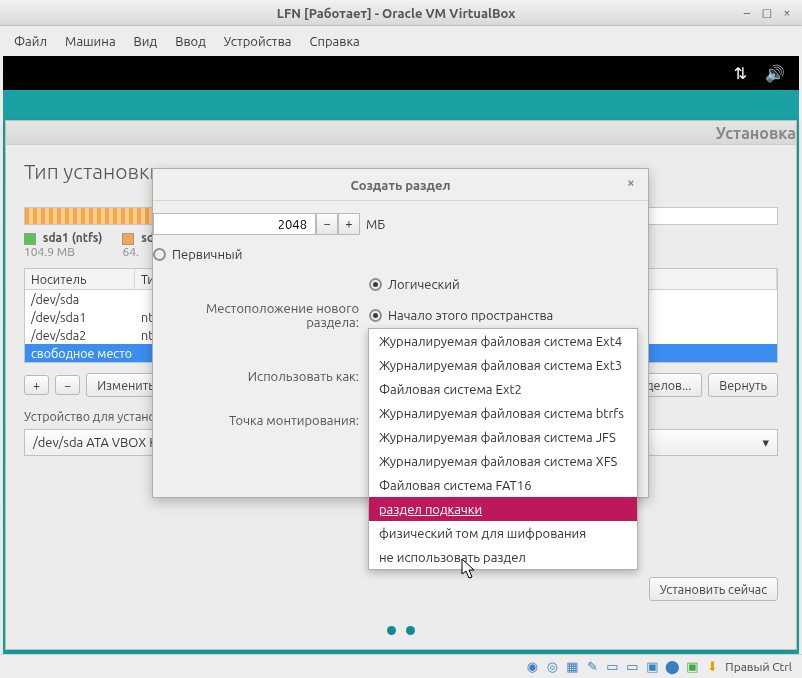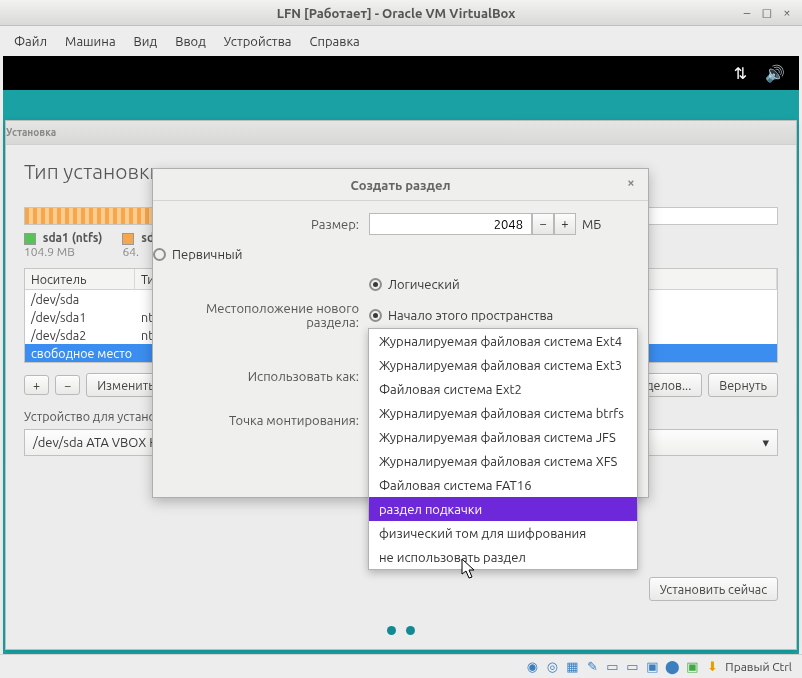--- a/index.html
+++ b/index.html
@@ -18,21 +18,21 @@
   .vbox-statusbar .skey { color:#444; font-size:12px; }
 
   .guest-area { position:absolute; left:3px; right:3px; top:56px; bottom:24px; background:#d6d6d6; }
 
   
   .guest-topbar { position:absolute; left:0; right:0; top:0; height:34px; background:#000; display:flex; justify-content:flex-end; align-items:center; gap:18px; padding:0 14px; color:#fff; }
   .guest-body { position:absolute; left:0; right:0; top:34px; bottom:0; background:linear-gradient(#1aa1a4,#18a3a6); }
 
   
   .installer { position:absolute; left:2px; top:30px; right:2px; bottom:4px; background:#ececec; border:1px solid #bdbdbb; box-shadow:0 2px 6px rgba(0,0,0,0.15); }
-  .installer-title { height:24px; background:linear-gradient(#e5e5e3,#d8d8d6); text-align:left; color:#888; font-weight:bold; font-size:10px; line-height:24px; border-bottom:1px solid #cfcfcd; }
+  .installer-title { height:24px; background:linear-gradient(#e5e5e3,#d8d8d6); text-align:right; color:#888; font-weight:bold; font-size:16px; line-height:24px; border-bottom:1px solid #cfcfcd; }
   .installer-content { position:absolute; top:24px; left:0; right:0; bottom:0; padding:14px 18px 10px; }
   .inst-heading { font-size:21px; color:#555; margin-bottom:24px; font-weight:300;}
   .part-strip { height:18px; background:#fff; border:1px solid #c6c6c4; position:relative; overflow:hidden;}
   .part-strip .seg { position:absolute; top:0; bottom:0; }
   .part-strip .orange { background:repeating-linear-gradient(90deg,#f5a64e,#f5a64e 4px,#ffcd8d 4px,#ffcd8d 8px); }
   .part-legend { display:flex; gap:20px; margin:6px 0 10px; font-size:12px; color:#555;}
   .swatch { display:inline-block; width:12px; height:12px; border:1px solid #999; margin-right:4px; vertical-align:middle;}
   .swatch.green{ background:#59c359;}
   .swatch.orange{ background:#f5a64e;}
   .dev-table { border:1px solid #c6c6c4; background:#fff; width:100%; font-size:12.5px; }
@@ -61,21 +61,21 @@
   .spin{ display:flex; align-items:center;}
   .spin input{ width:163px; text-align:right; padding:3px 8px; border:1px solid #b9b9b7; font-size:13px;}
   .stepbtn{ width:22px; height:22px; border:1px solid #b9b9b7; background:linear-gradient(#fcfcfc,#e7e7e5); text-align:center; line-height:18px;}
   .radio{ display:flex; align-items:center; gap:6px;}
   .radiodot{ width:13px;height:13px;border:2px solid #8f8f8d;border-radius:50%; display:inline-flex; align-items:center; justify-content:center;}
   .radiodot.on::after{ content:""; width:5px; height:5px; background:#3a3a38; border-radius:50%;}
 
   
   .dropdown{ position:absolute; left:368px; top:328px; width:270px; background:#fff; border:1px solid #b2b2b0; box-shadow:0 3px 8px rgba(0,0,0,0.25); font-size:13px; z-index:50; }
   .dropdown .opt{ padding:5px 10px; color:#333;}
-  .dropdown .opt.sel{ background:#6d28d9; color:#fff;}
+  .dropdown .opt.sel{ background:#be185d; color:#fff;text-decoration:underline;}
 
   .cursor{ position:absolute; left:461px; top:558px; width:16px; height:22px; pointer-events:none; z-index:60;}
 </style>
 </head>
 <body>
 
 <div class="vbox-window">
   <div class="vbox-titlebar">
     <div style="width:60px"></div>
     <div class="vbox-title">LFN [Работает] - Oracle VM VirtualBox</div>
@@ -187,21 +187,20 @@
   </div>
 </div>
 
 <div class="dialog">
   <div class="dialog-title">
     <span>Создать раздел</span>
     <span class="dialog-close">×</span>
   </div>
   <div class="dlg-body">
     <div class="dlg-row">
-      <div class="dlg-label">Размер:</div>
       <div class="dlg-val">
         <div class="spin">
           <input value="2048" style="">
           <span class="stepbtn">−</span>
           <span class="stepbtn">+</span>
         </div>
         <span>МБ</span>
       </div>
     </div>
     <div class="dlg-row">

